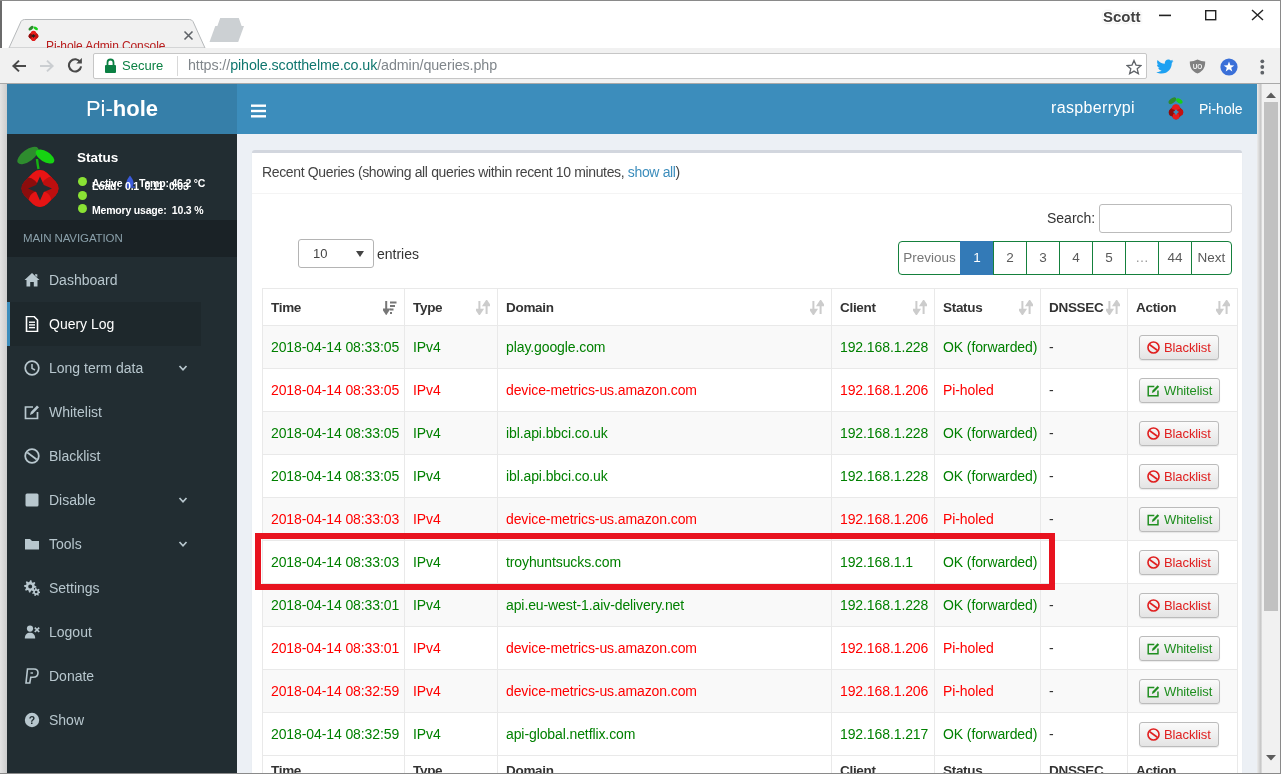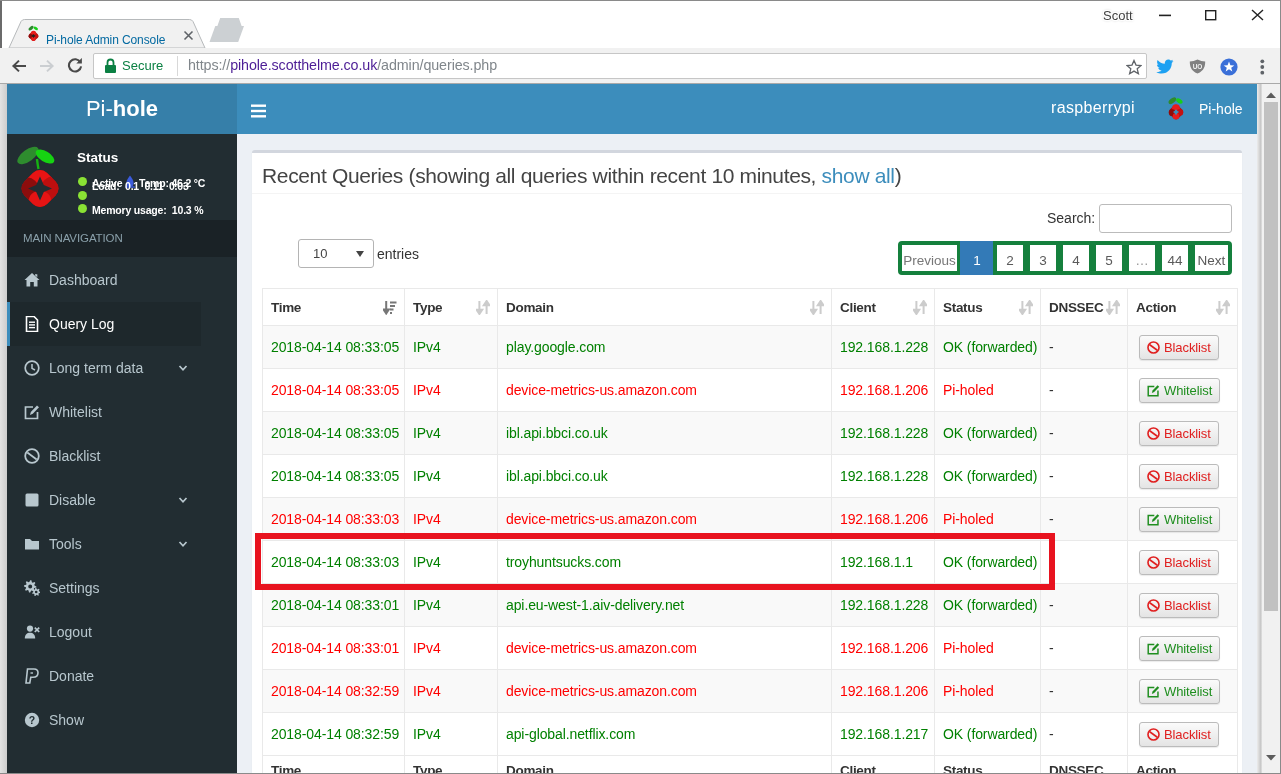--- a/index.html
+++ b/index.html
@@ -4,28 +4,28 @@
 <style>
   * { margin:0; padding:0; box-sizing:border-box; }
   html,body { width:1281px; height:774px; overflow:hidden; }
   body { position:relative; font-family:"Liberation Sans",sans-serif; background:#fff; }
   .abs { position:absolute; }
 
   
   #titlebar { left:0; top:0; width:1281px; height:48px; background:#fff; }
   #topline { left:0; top:0; width:1281px; height:1px; background:#8a8a8a; }
   #toolbar { left:0; top:48px; width:1281px; height:36px; background:#f1f1f1; border-bottom:1.5px solid #a9a9a9; }
-  #tabtext { left:46px; top:32px; width:150px; height:16px; font-size:12px; letter-spacing:-0.1px; color:#0369a1; line-height:16px; }
-  #scott { left:1103px; top:8px; width:36px; height:15px; font-size:13px; font-weight:normal; color:#414141;
+  #tabtext { left:46px; top:38px; width:150px; height:16px; font-size:12px; letter-spacing:-0.1px; color:#b91c1c; line-height:16px; }
+  #scott { left:1103px; top:8px; width:36px; height:15px; font-size:15px; font-weight:bold; color:#414141;
            text-shadow:-1px -1px 0 #fff,1px -1px 0 #fff,-1px 1px 0 #fff,1px 1px 0 #fff, 0 0 3px #888; }
   #omnibox { left:93px; top:53px; width:1054px; height:26px; background:#fff; border:1px solid #c6c6c6; border-radius:2px; }
   #secure { left:122px; top:58px; font-size:13px; color:#0b8043; height:16px; line-height:16px; }
   #urlsep { left:177px; top:56px; width:1px; height:20px; background:#d8d8d8; }
   #urltext { left:188px; top:57px; font-size:14.3px; height:17px; line-height:17px; color:#80868b; letter-spacing:-0.1px; }
-  #urltext b { color:#4c1d95; font-weight:normal; }
+  #urltext b { color:#0f766e; font-weight:normal; }
 
   
   #leftstrip { left:0; top:84px; width:7px; height:689px; background:linear-gradient(to right,#e3e3e3,#cdcdcd); }
   #navbar { left:7px; top:84px; width:1250px; height:50px; background:#3c8dbc; }
   #logo { left:7px; top:84px; width:230px; height:50px; background:#367fa9; color:#fff; font-size:22px; text-align:center; line-height:50px; }
   #sidebar { left:7px; top:134px; width:230px; height:639px; background:#222d32; }
   #content { left:237px; top:134px; width:1020px; height:639px; background:#ecf0f5; }
   .navtext { color:#fff; font-size:14.5px; height:20px; line-height:20px; }
 
   
@@ -36,33 +36,33 @@
   .mi { position:absolute; left:7px; width:194px; height:44px; color:#b8c7ce; font-size:14px; }
   .mi .lbl { position:absolute; left:42px; top:14px; height:17px; line-height:17px; }
   .mi .ico { position:absolute; left:17px; top:14px; width:16px; height:16px; }
   .mi.active { background:#1e282c; border-left:3px solid #3c8dbc; color:#fff; }
   .mi.active .lbl { left:39px; }
   .mi.active .ico { left:14px; }
   .chev { position:absolute; right:13px; top:17px; width:10px; height:10px; }
 
   
   #box { left:252px; top:150px; width:990px; height:700px; background:#fff; border-top:3px solid #d2d6de; border-radius:3px 3px 0 0; box-shadow:0 1px 1px rgba(0,0,0,0.1); }
-  #box-title { left:10px; top:11px; font-size:21px; color:#444; letter-spacing:-0.35px;text-align:center; }
+  #box-title { left:10px; top:11px; font-size:14px; color:#444; letter-spacing:-0.35px;text-align:center; }
   #box-title a { color:#3c8dbc; text-decoration:none; }
   #hdiv { left:0; top:40px; width:990px; height:1px; background:#f4f4f4; }
   #searchlbl { left:795px; top:57px; font-size:14px; color:#333; }
   #searchbox { left:847px; top:51px; width:133px; height:29px; border:1px solid #bbb; border-radius:3px; background:#fff; }
   #showlbl { left:11px; top:93px; font-size:13.5px; color:#333;margin-left:38px; }
   #lensel { left:46px; top:86px; width:76px; height:29px; border:1px solid #b4b4b4; border-radius:3px; background:#fff; font-size:13px; color:#444; }
   #lensel span { position:absolute; left:14px; top:6px; }
   #lensel .car { position:absolute; right:9px; top:11px; width:0; height:0; border-left:4.5px solid transparent; border-right:4.5px solid transparent; border-top:6px solid #444; }
   #entlbl { left:125px; top:93px; font-size:14px; color:#333; }
 
   #pager { top:88px; right:10px; height:34px; font-size:13.5px; }
-  #pager span { display:block; float:left; height:34px; line-height:32px; text-align:center; background:#fff; border:4px solid #15803d; margin-left:-1px; color:#5a5a5a; }
+  #pager span { display:block; float:left; height:34px; line-height:32px; text-align:center; background:#fff; border:1px solid #15803d; margin-left:-1px; color:#5a5a5a; }
   #pager .pfirst { border-radius:4px 0 0 4px; margin-left:0; width:63px; color:#777; }
   #pager .pnum { width:34px; }
   #pager .pact { background:#337ab7; border-color:#337ab7; color:#fff; }
   #pager .pdis { color:#999; }
   #pager .plast { border-radius:0 4px 4px 0; width:41px; }
 
   
   #qtable { position:absolute; left:10px; top:135px; width:975px; border-collapse:collapse; table-layout:fixed; font-size:14px; }
   #qtable th, #qtable td { border:1px solid #e9e9e9; padding:0 0 0 8px; overflow:hidden; white-space:nowrap; }
   #qtable thead th { height:37px; color:#333; text-align:left; font-weight:bold; position:relative; background:#fff; font-size:13.5px; letter-spacing:-0.3px; }

